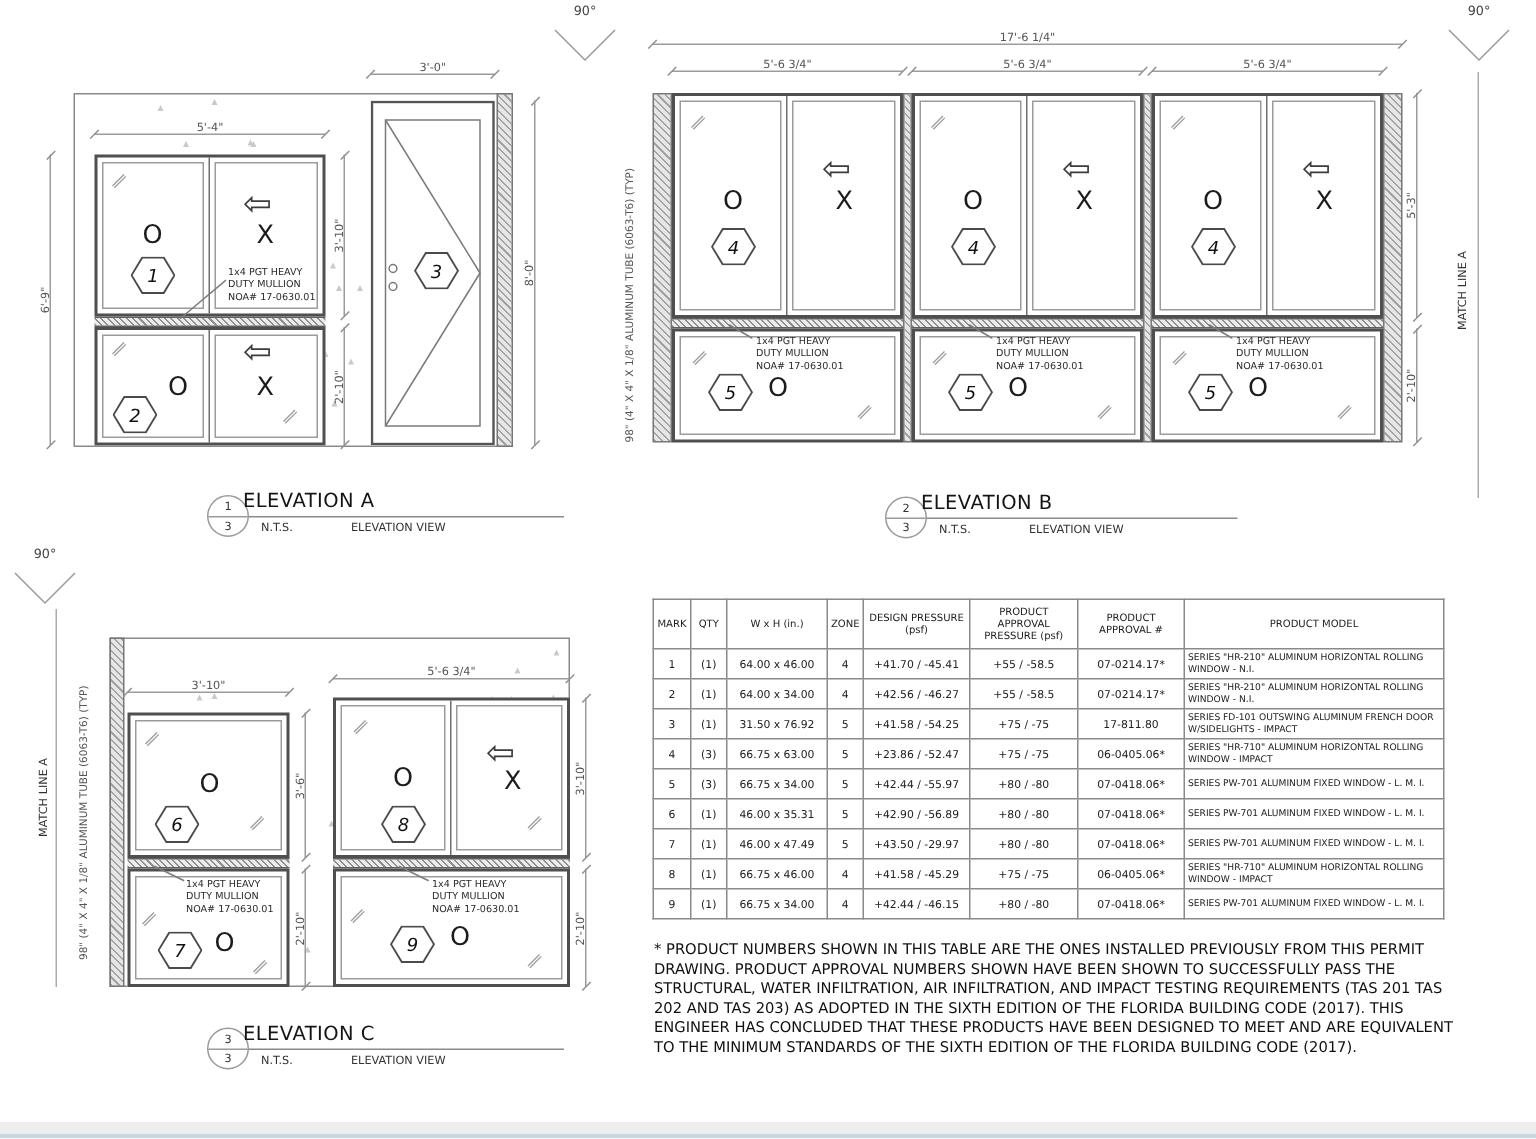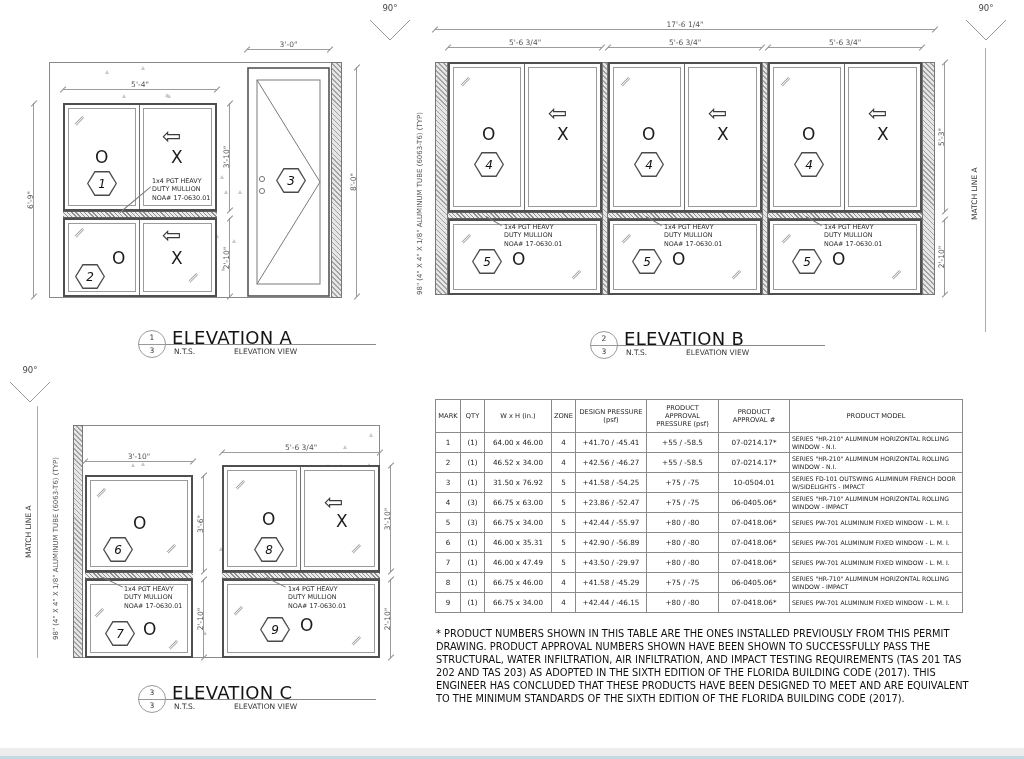--- a/index.html
+++ b/index.html
@@ -45,21 +45,21 @@
   
   .angle{position:absolute;z-index:6;}
   .angle .lbl{position:absolute;left:50%;top:-3px;transform:translateX(-50%);font-size:8.5px;color:#444;}
   
   .tblock{position:absolute;z-index:7;}
   .tcirc{position:absolute;left:0;top:0;width:28px;height:28px;border:1px solid #9a9a9a;border-radius:50%;background:#fff;box-sizing:border-box;}
   .tcirc::after{content:"";position:absolute;left:0;right:0;top:50%;border-top:1px solid #9a9a9a;}
   .tcirc .tn{position:absolute;width:100%;text-align:center;font-size:7.5px;color:#333;}
   .tcirc .top{top:2px;} .tcirc .bot{bottom:2px;}
   .tline{position:absolute;height:0;border-top:1.3px solid #8a8a8a;top:14px;}
-  .ttitle{position:absolute;left:34px;top:-3px;font-size:18px;letter-spacing:.3px;color:#141414;white-space:nowrap;}
+  .ttitle{position:absolute;left:24px;top:-3px;font-size:13px;letter-spacing:.3px;color:#141414;white-space:nowrap;}
   .tscale{position:absolute;left:36px;top:17px;font-size:7.5px;color:#333;}
   .tview{position:absolute;left:96px;top:17px;font-size:7.5px;color:#333;}
   
   #prodtable{position:absolute;left:435px;top:399px;width:527px;border-collapse:collapse;table-layout:fixed;z-index:7;background:#fff;}
   #prodtable th{border:1px solid #8a8a8a;font-weight:normal;font-size:6.7px;text-align:center;white-space:pre-line;color:#222;height:30px;padding:1px;}
   #prodtable td{border:1px solid #8a8a8a;font-size:7.2px;text-align:center;color:#222;height:19px;padding:0 2px;}
   #prodtable td.model{text-align:left;font-size:6.1px;line-height:1.2;}
   .footnote{position:absolute;left:436px;top:627px;width:534px;font-size:9.8px;line-height:1.33;color:#101010;z-index:7;}
   .bottom-strip{position:absolute;left:0;top:748px;width:1024px;height:11px;background:#ededed;border-bottom:3px solid #c6d8e2;box-sizing:border-box;z-index:8;}
   svg{display:block;}
@@ -517,35 +517,35 @@
           <td>64.00 x 46.00</td>
           <td>4</td>
           <td>+41.70 / -45.41</td>
           <td>+55 / -58.5</td>
           <td>07-0214.17*</td>
           <td class="model">SERIES "HR-210" ALUMINUM HORIZONTAL ROLLING WINDOW - N.I.</td>
         </tr>
         <tr>
           <td>2</td>
           <td>(1)</td>
-          <td>46.52 x 34.00</td>
+          <td>64.00 x 34.00</td>
           <td>4</td>
           <td>+42.56 / -46.27</td>
           <td>+55 / -58.5</td>
           <td>07-0214.17*</td>
           <td class="model">SERIES "HR-210" ALUMINUM HORIZONTAL ROLLING WINDOW - N.I.</td>
         </tr>
         <tr>
           <td>3</td>
           <td>(1)</td>
           <td>31.50 x 76.92</td>
           <td>5</td>
           <td>+41.58 / -54.25</td>
           <td>+75 / -75</td>
-          <td>10-0504.01</td>
+          <td>17-811.80</td>
           <td class="model">SERIES FD-101 OUTSWING ALUMINUM FRENCH DOOR W/SIDELIGHTS - IMPACT</td>
         </tr>
         <tr>
           <td>4</td>
           <td>(3)</td>
           <td>66.75 x 63.00</td>
           <td>5</td>
           <td>+23.86 / -52.47</td>
           <td>+75 / -75</td>
           <td>06-0405.06*</td>

